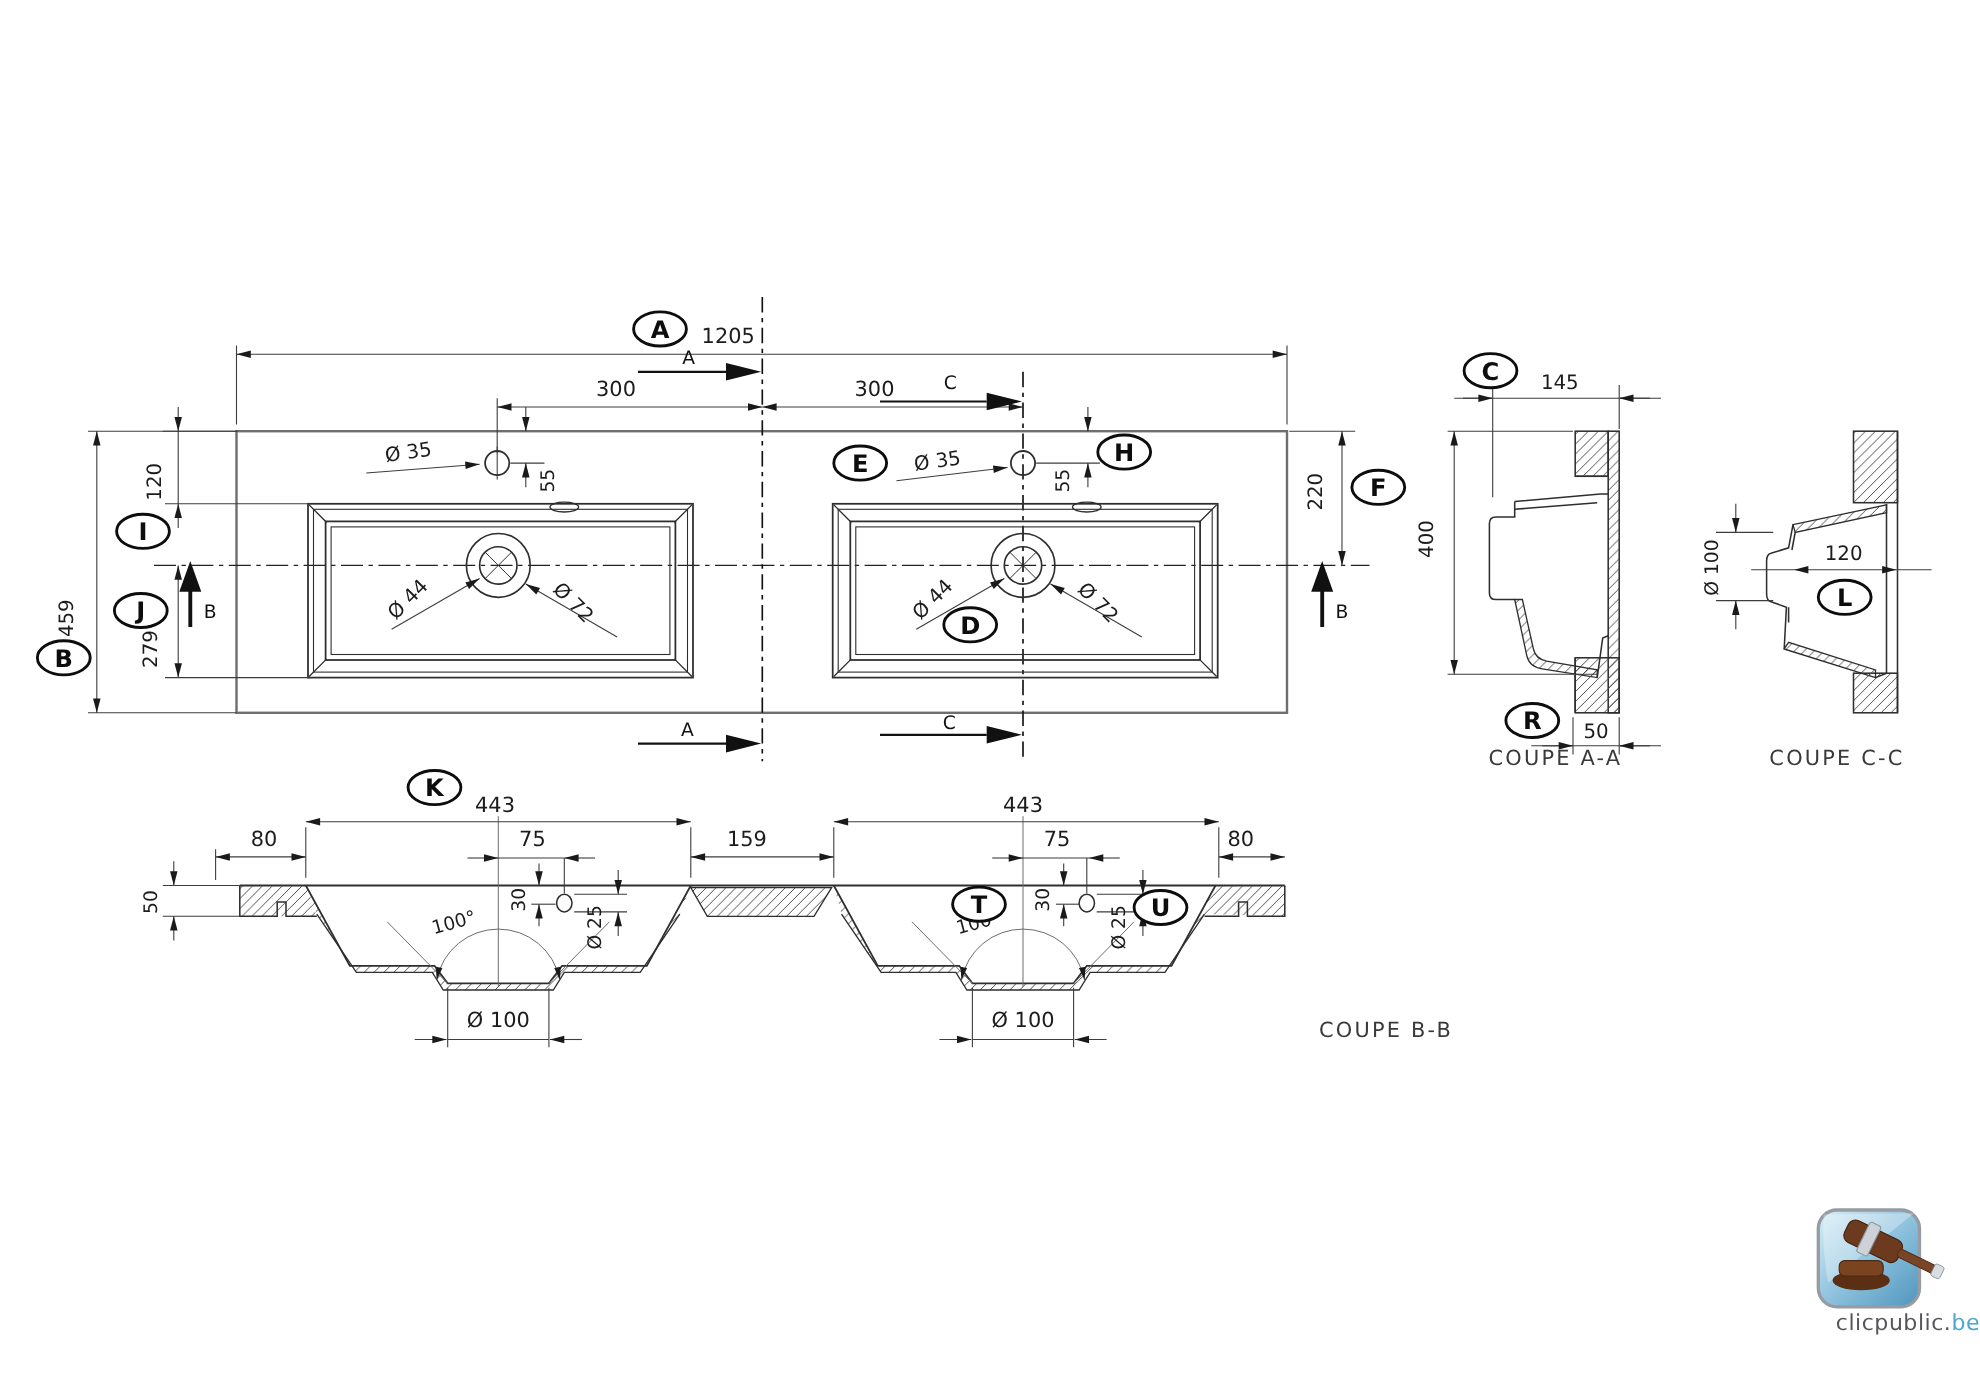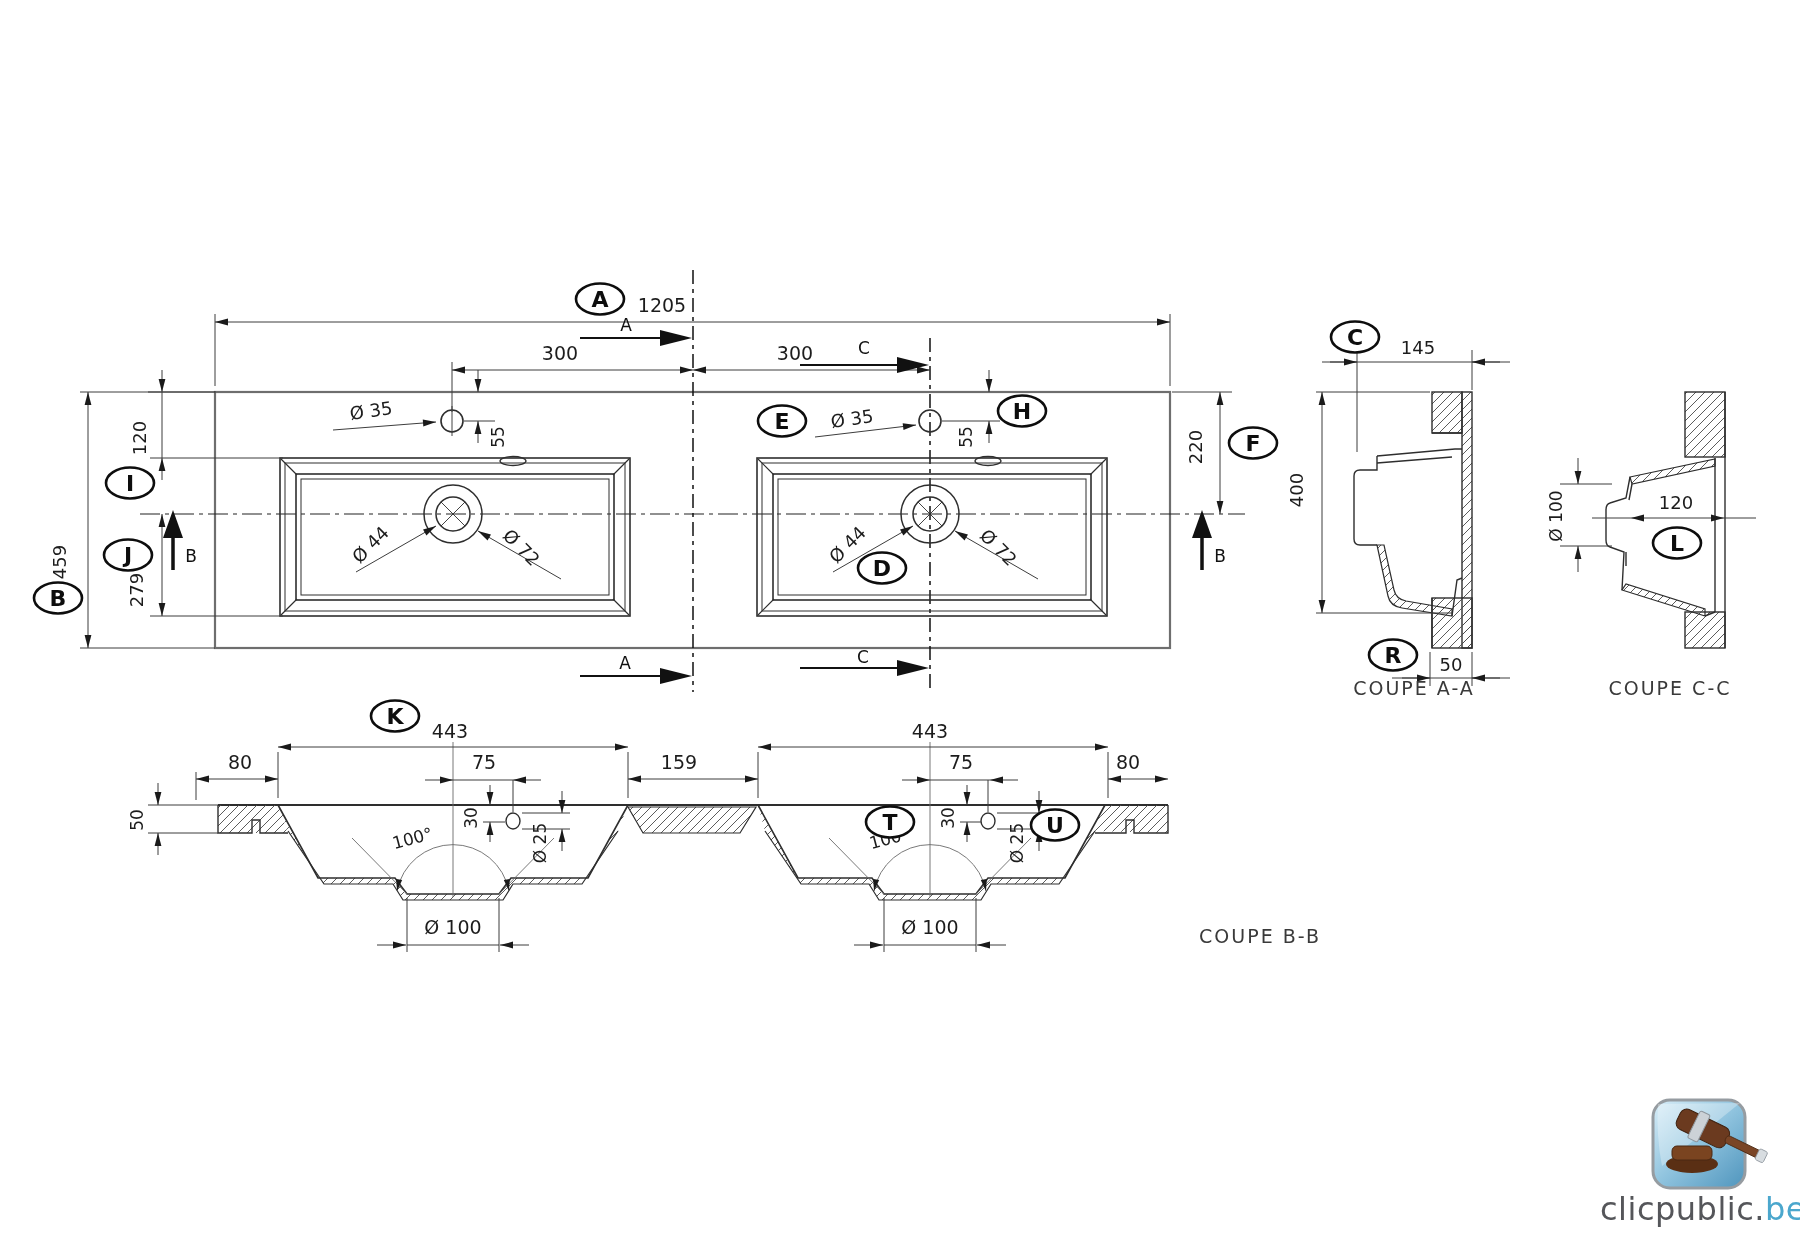--- a/index.html
+++ b/index.html
@@ -3,22 +3,22 @@
 <meta charset="utf-8">
 <style>
   html,body{margin:0;padding:0;background:#ffffff;}
   .stage{position:relative;width:1800px;height:1255px;background:#fff;overflow:hidden;
          font-family:"DejaVu Sans",sans-serif;}
   svg text{font-family:"DejaVu Sans",sans-serif;}
   .dimtxt{fill:#1c1c1c;}
   .seclet{fill:#111;font-size:17px;}
   .vtitle{fill:#3a3a3a;font-size:19px;letter-spacing:2px;}
   .callout-letter{fill:#0d0d0d;font-size:22px;font-weight:bold;}
-  .logo-caption{position:absolute;left:1600px;top:1190px;width:200px;text-align:center;
-                font-size:32px;letter-spacing:0.5px;}
+  .logo-caption{position:absolute;left:1600px;top:1190px;width:200px;text-align:right;
+                font-size:20px;letter-spacing:0.5px;}
 </style>
 </head>
 <body>
 
 <div class="stage">
 <svg width="1800" height="1255" viewBox="0 0 1800 1255">
   <defs>
     <marker id="ah" viewBox="0 0 14 8" refX="13.5" refY="4" markerWidth="14" markerHeight="8" orient="auto">
       <path d="M0.5,0.6 L13.5,4 L0.5,7.4 Z" fill="#1a1a1a"></path>
     </marker>

